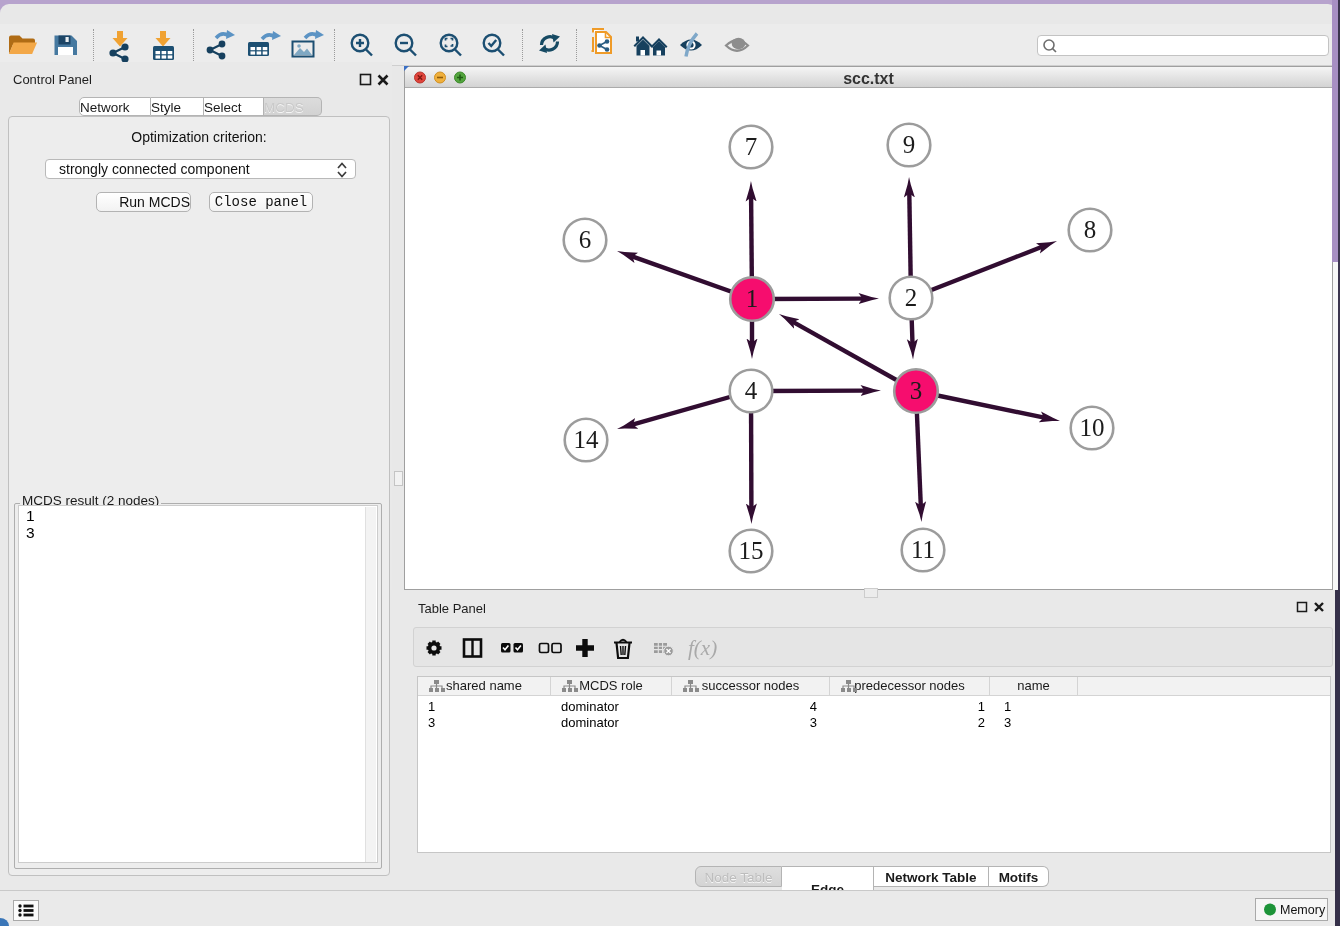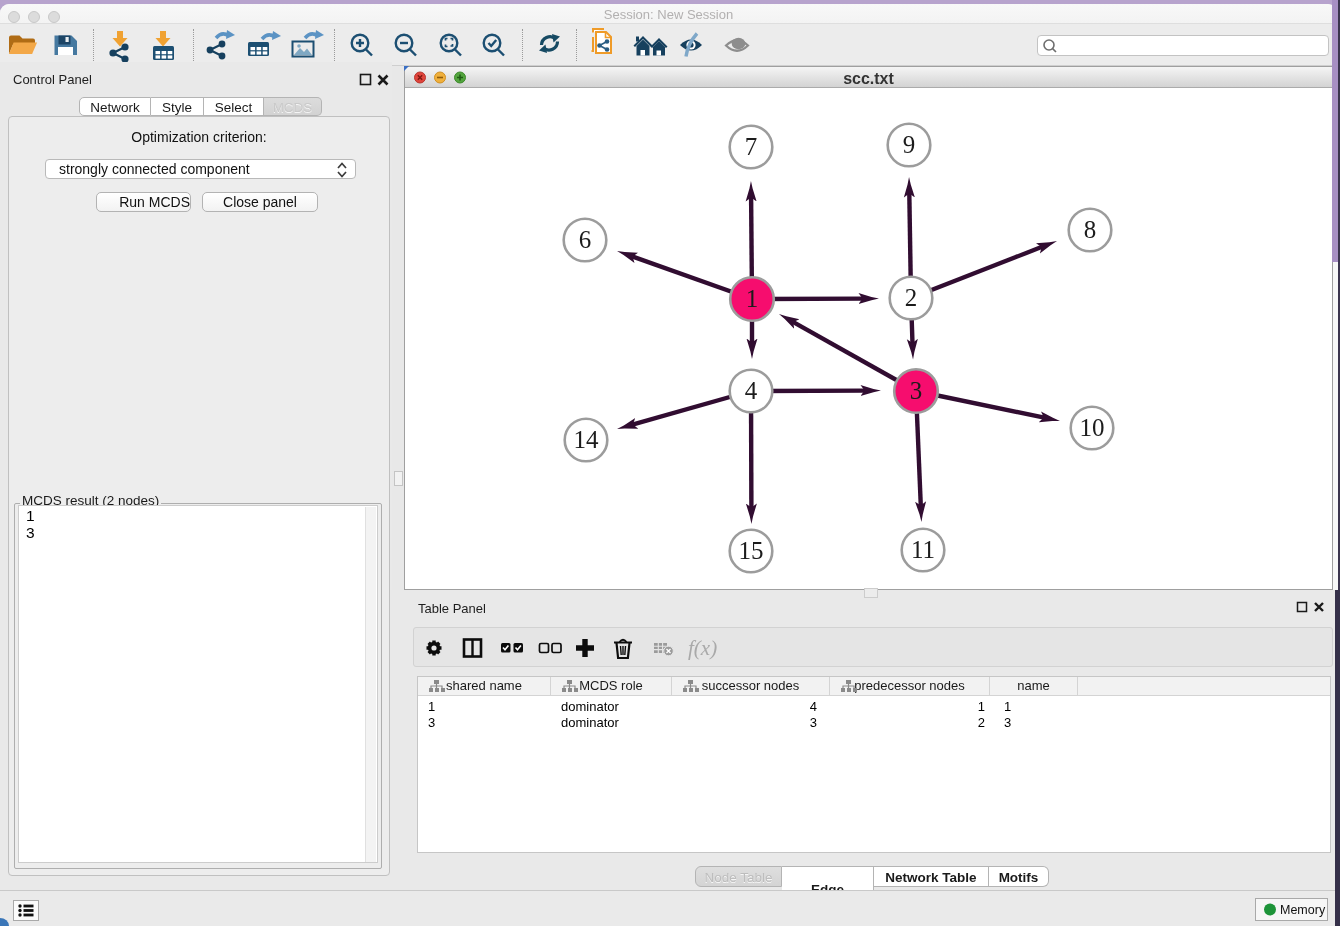--- a/index.html
+++ b/index.html
@@ -22,21 +22,21 @@
   .tsep{position:absolute;top:5px;height:32px;width:0;
       border-left:1px dotted #9a9a9a;}
   #search{position:absolute;left:1037px;top:11px;width:290px;height:19px;
       background:#fff;border:1px solid #c3c3c3;border-radius:4px;}
   
   #cpanel{position:absolute;left:0;top:62px;width:392px;height:828px;
       background:#e9e9e9;}
   #cp-title{position:absolute;left:13px;top:10px;font-size:13px;color:#1e1e1e;}
   .tabrow{position:absolute;display:flex;}
   .tab{height:19px;line-height:19px;background:#fff;border:1px solid #b4b4b4;
-      border-left:none;font-size:13.5px;color:#1a1a1a;text-align:center;
+      border-left:none;font-size:13.5px;color:#1a1a1a;
       padding:0 14px;box-sizing:border-box;}
   .tab.first{border-left:1px solid #b4b4b4;border-radius:5px 0 0 5px;}
   .tab.last{border-radius:0 5px 5px 0;}
   .tab.sel{background:linear-gradient(#dcdcdc,#d2d2d2);color:#c9c9c9;
       text-shadow:0 1px 0 #f5f5f5;}
   #cp-body{position:absolute;left:8px;top:54px;width:382px;height:760px;
       background:#ededed;border:1px solid #c0c0c0;border-radius:4px;
       box-sizing:border-box;}
   #optlabel{position:absolute;left:0;top:12px;width:100%;text-align:center;
       font-size:14px;color:#111;}
@@ -94,26 +94,20 @@
   #memorybtn{position:absolute;left:1255px;top:7px;width:73px;height:23px;
       background:#f6f6f6;border:1px solid #a9a9a9;font-size:12px;color:#111;
       box-sizing:border-box;}
   #listbtn{position:absolute;left:13px;top:9px;width:26px;height:21px;
       background:#fbfbfb;border:1px solid #a9a9a9;box-sizing:border-box;}
 </style>
 </head>
 <body>
 <div id="app">
  <div id="win">
-  <div id="titlebar">
-    <div class="tl" style="left:8px;"></div>
-    <div class="tl" style="left:28px;"></div>
-    <div class="tl" style="left:48px;"></div>
-    <div id="wtitle">Session: New Session</div>
-  </div>
   <div id="toolbar">
     <div class="tsep" style="left:93px;"></div>
     <div class="tsep" style="left:193px;"></div>
     <div class="tsep" style="left:334px;"></div>
     <div class="tsep" style="left:522px;"></div>
     <div class="tsep" style="left:576px;"></div>
     <svg id="tb-icons" width="780" height="42" style="position:absolute;left:0;top:0;">
 
       <path d="M9,30 v-16.5 a2,2 0 0 1 2,-2 h8.5 l3,3 h10.5 a2,2 0 0 1 2,2 v4 h-22 z" fill="#b06c15"></path>
       <path d="M9,30 l4.6,-11.5 h23.5 l-5,11.5 z" fill="#f3a848"></path>
@@ -254,21 +248,21 @@
      <div class="tab sel last" style="width:58px;padding:0;">MCDS</div>
    </div>
    <div id="cp-body">
      <div id="optlabel">Optimization criterion:</div>
      <div id="optsel">strongly connected component
        <svg width="12" height="18" style="position:absolute;right:7px;top:1px;">
          <path d="M2,7 L6,2.5 L10,7 M2,11 L6,15.5 L10,11" fill="none" stroke="#3b3b3b" stroke-width="1.7"></path>
        </svg>
      </div>
      <div class="btn" style="left:87px;top:75px;width:95px;text-align:right;">Run MCDS</div>
-     <div class="btn" style="left:193px;top:75px;width:116px;">Close panel</div>
+     <div class="btn" style="left:200px;top:75px;width:104px;font-family:Liberation Mono, monospace;">Close panel</div>
      <fieldset id="fieldset">
           <legend>MCDS result (2 nodes)</legend>
        <div id="mcds-text">1<br>3
          <div id="mcds-sb"></div>
        </div>
      </fieldset>
    </div>
  </div>
 
  <div id="netwin">

